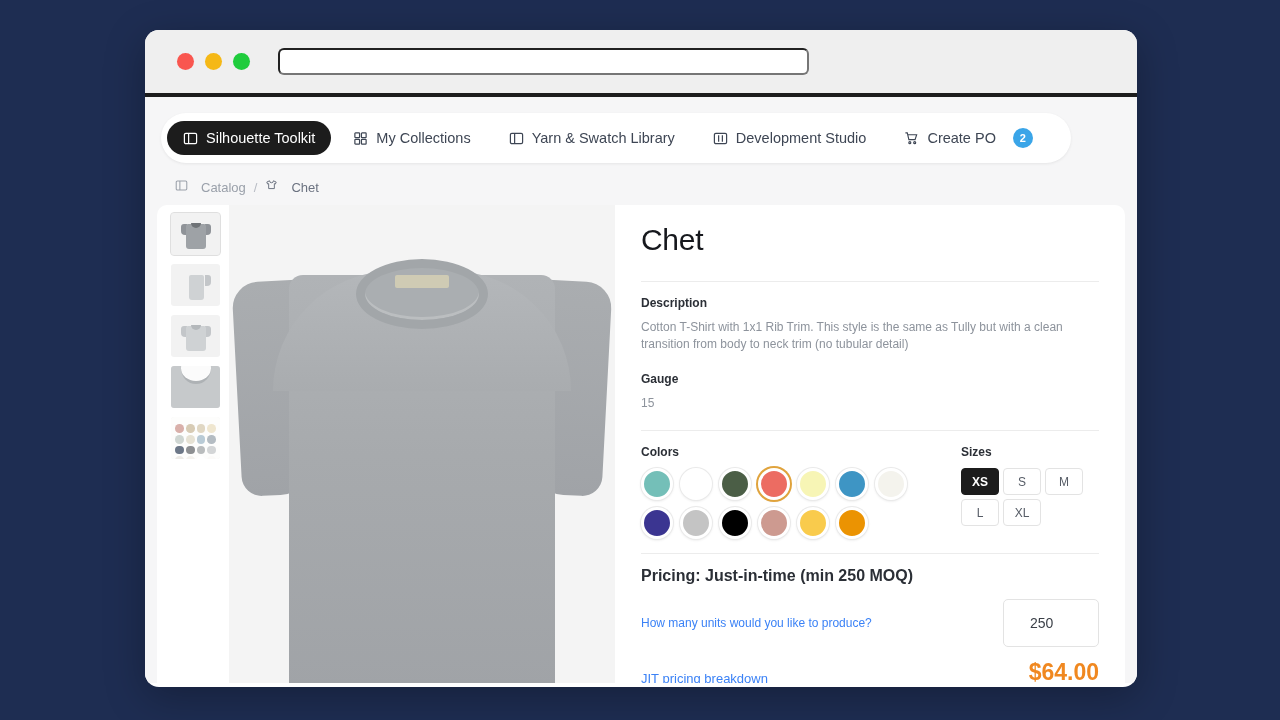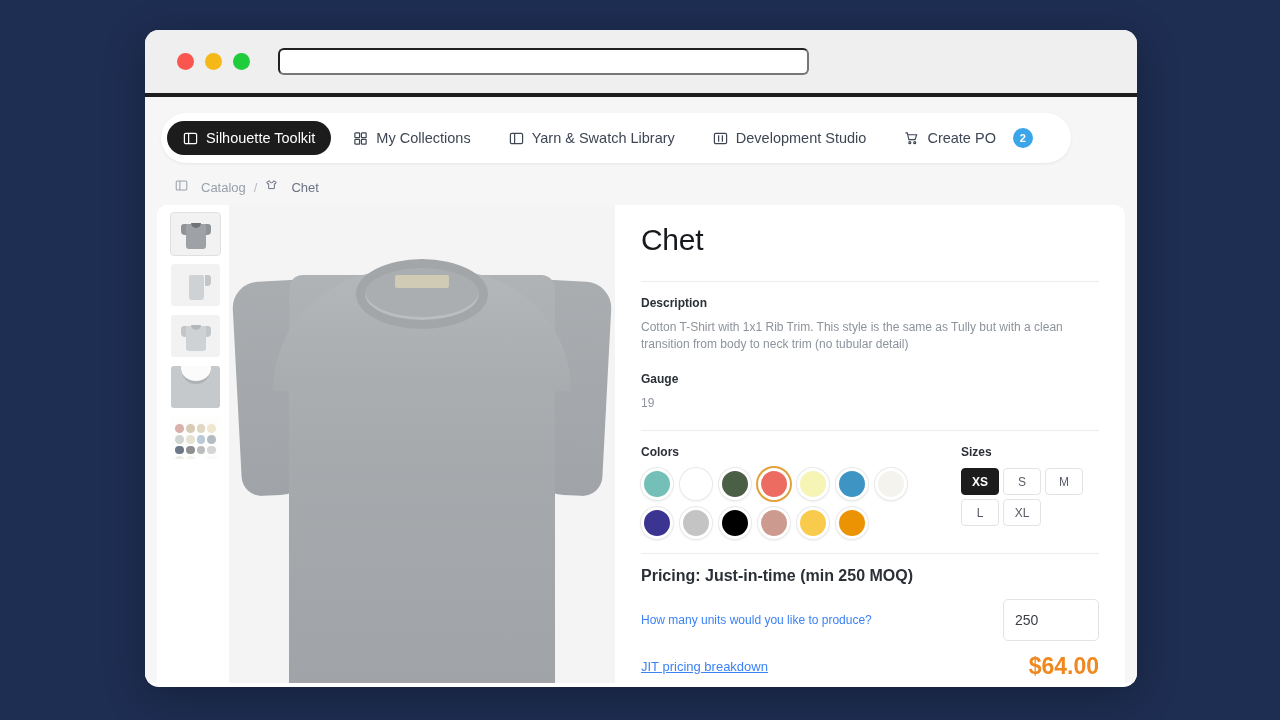--- a/index.html
+++ b/index.html
@@ -361,32 +361,32 @@
     color: #2b2f36;
     margin-bottom: 14px;
   }
   .qty-row {
     display: flex;
     align-items: center;
     justify-content: space-between;
   }
   .qty-q { font-size: 12px; color: #3b82f6; }
   .qty-input {
-    width: 96px; height: 42px;
+    width: 96px; height: 48px;
     border: 1px solid #e3e3e3;
     border-radius: 5px;
     font-size: 14px;
     color: #3a3f47;
-    padding: 0 11px;
+    padding: 0 26px;
     font-family: "Liberation Sans", sans-serif;
     background: #fff;
   }
   .price-row {
     display: flex;
-    align-items: center;
+    align-items: flex-end;
     justify-content: space-between;
     margin-top: 12px;
   }
   .jit-link {
     font-size: 13px;
     color: #3b82f6;
     text-decoration: underline;
     cursor: pointer;
   }
   .price {
@@ -583,21 +583,21 @@
         <div class="product-title">Chet</div>
         <div class="hr"></div>
 
         <div class="section">
           <div class="section-label">Description</div>
           <div class="section-text">Cotton T-Shirt with 1x1 Rib Trim. This style is the same as Tully but with a clean transition from body to neck trim (no tubular detail)</div>
         </div>
 
         <div class="section">
           <div class="section-label">Gauge</div>
-          <div class="section-text">19</div>
+          <div class="section-text">15</div>
         </div>
 
         <div class="hr" style="margin-top:14px"></div>
 
         <div class="colors-row section">
           <div class="colors-left">
             <div class="section-label">Colors</div>
             <div class="swatches">
                 <div class="sw" style="background: rgb(116, 191, 184);"></div>
                 <div class="sw" style="background: rgb(255, 255, 255);"></div>

